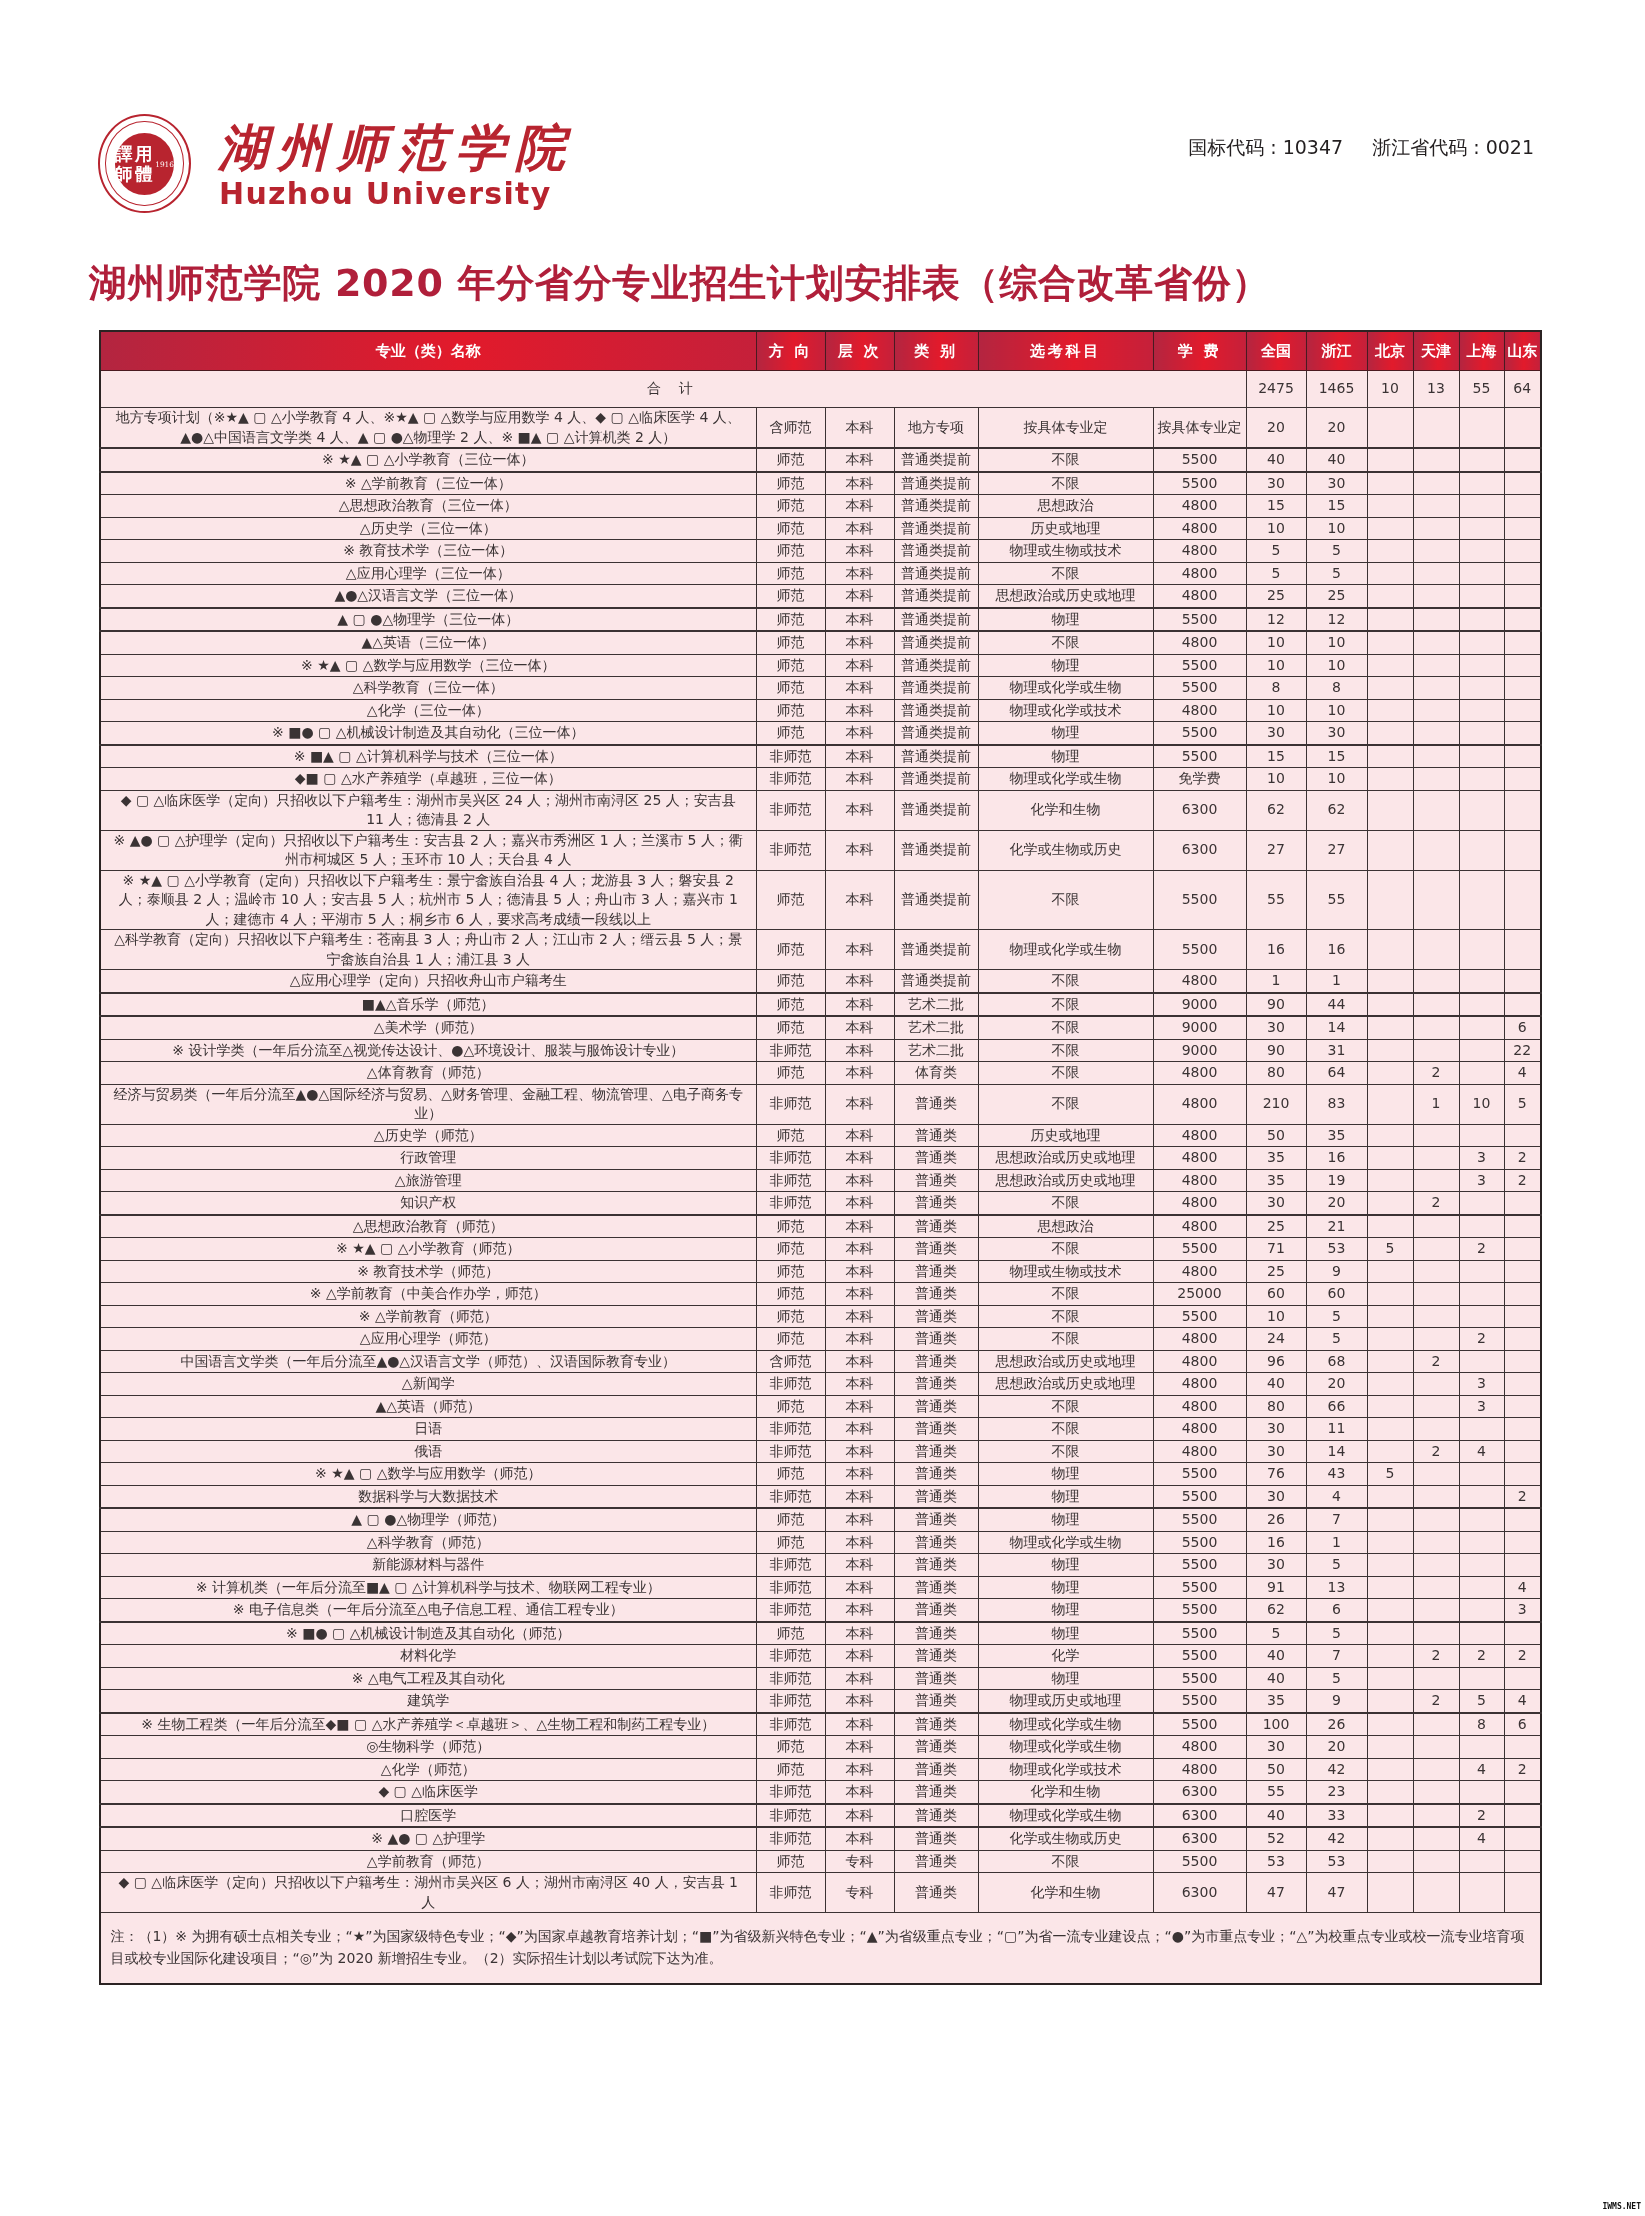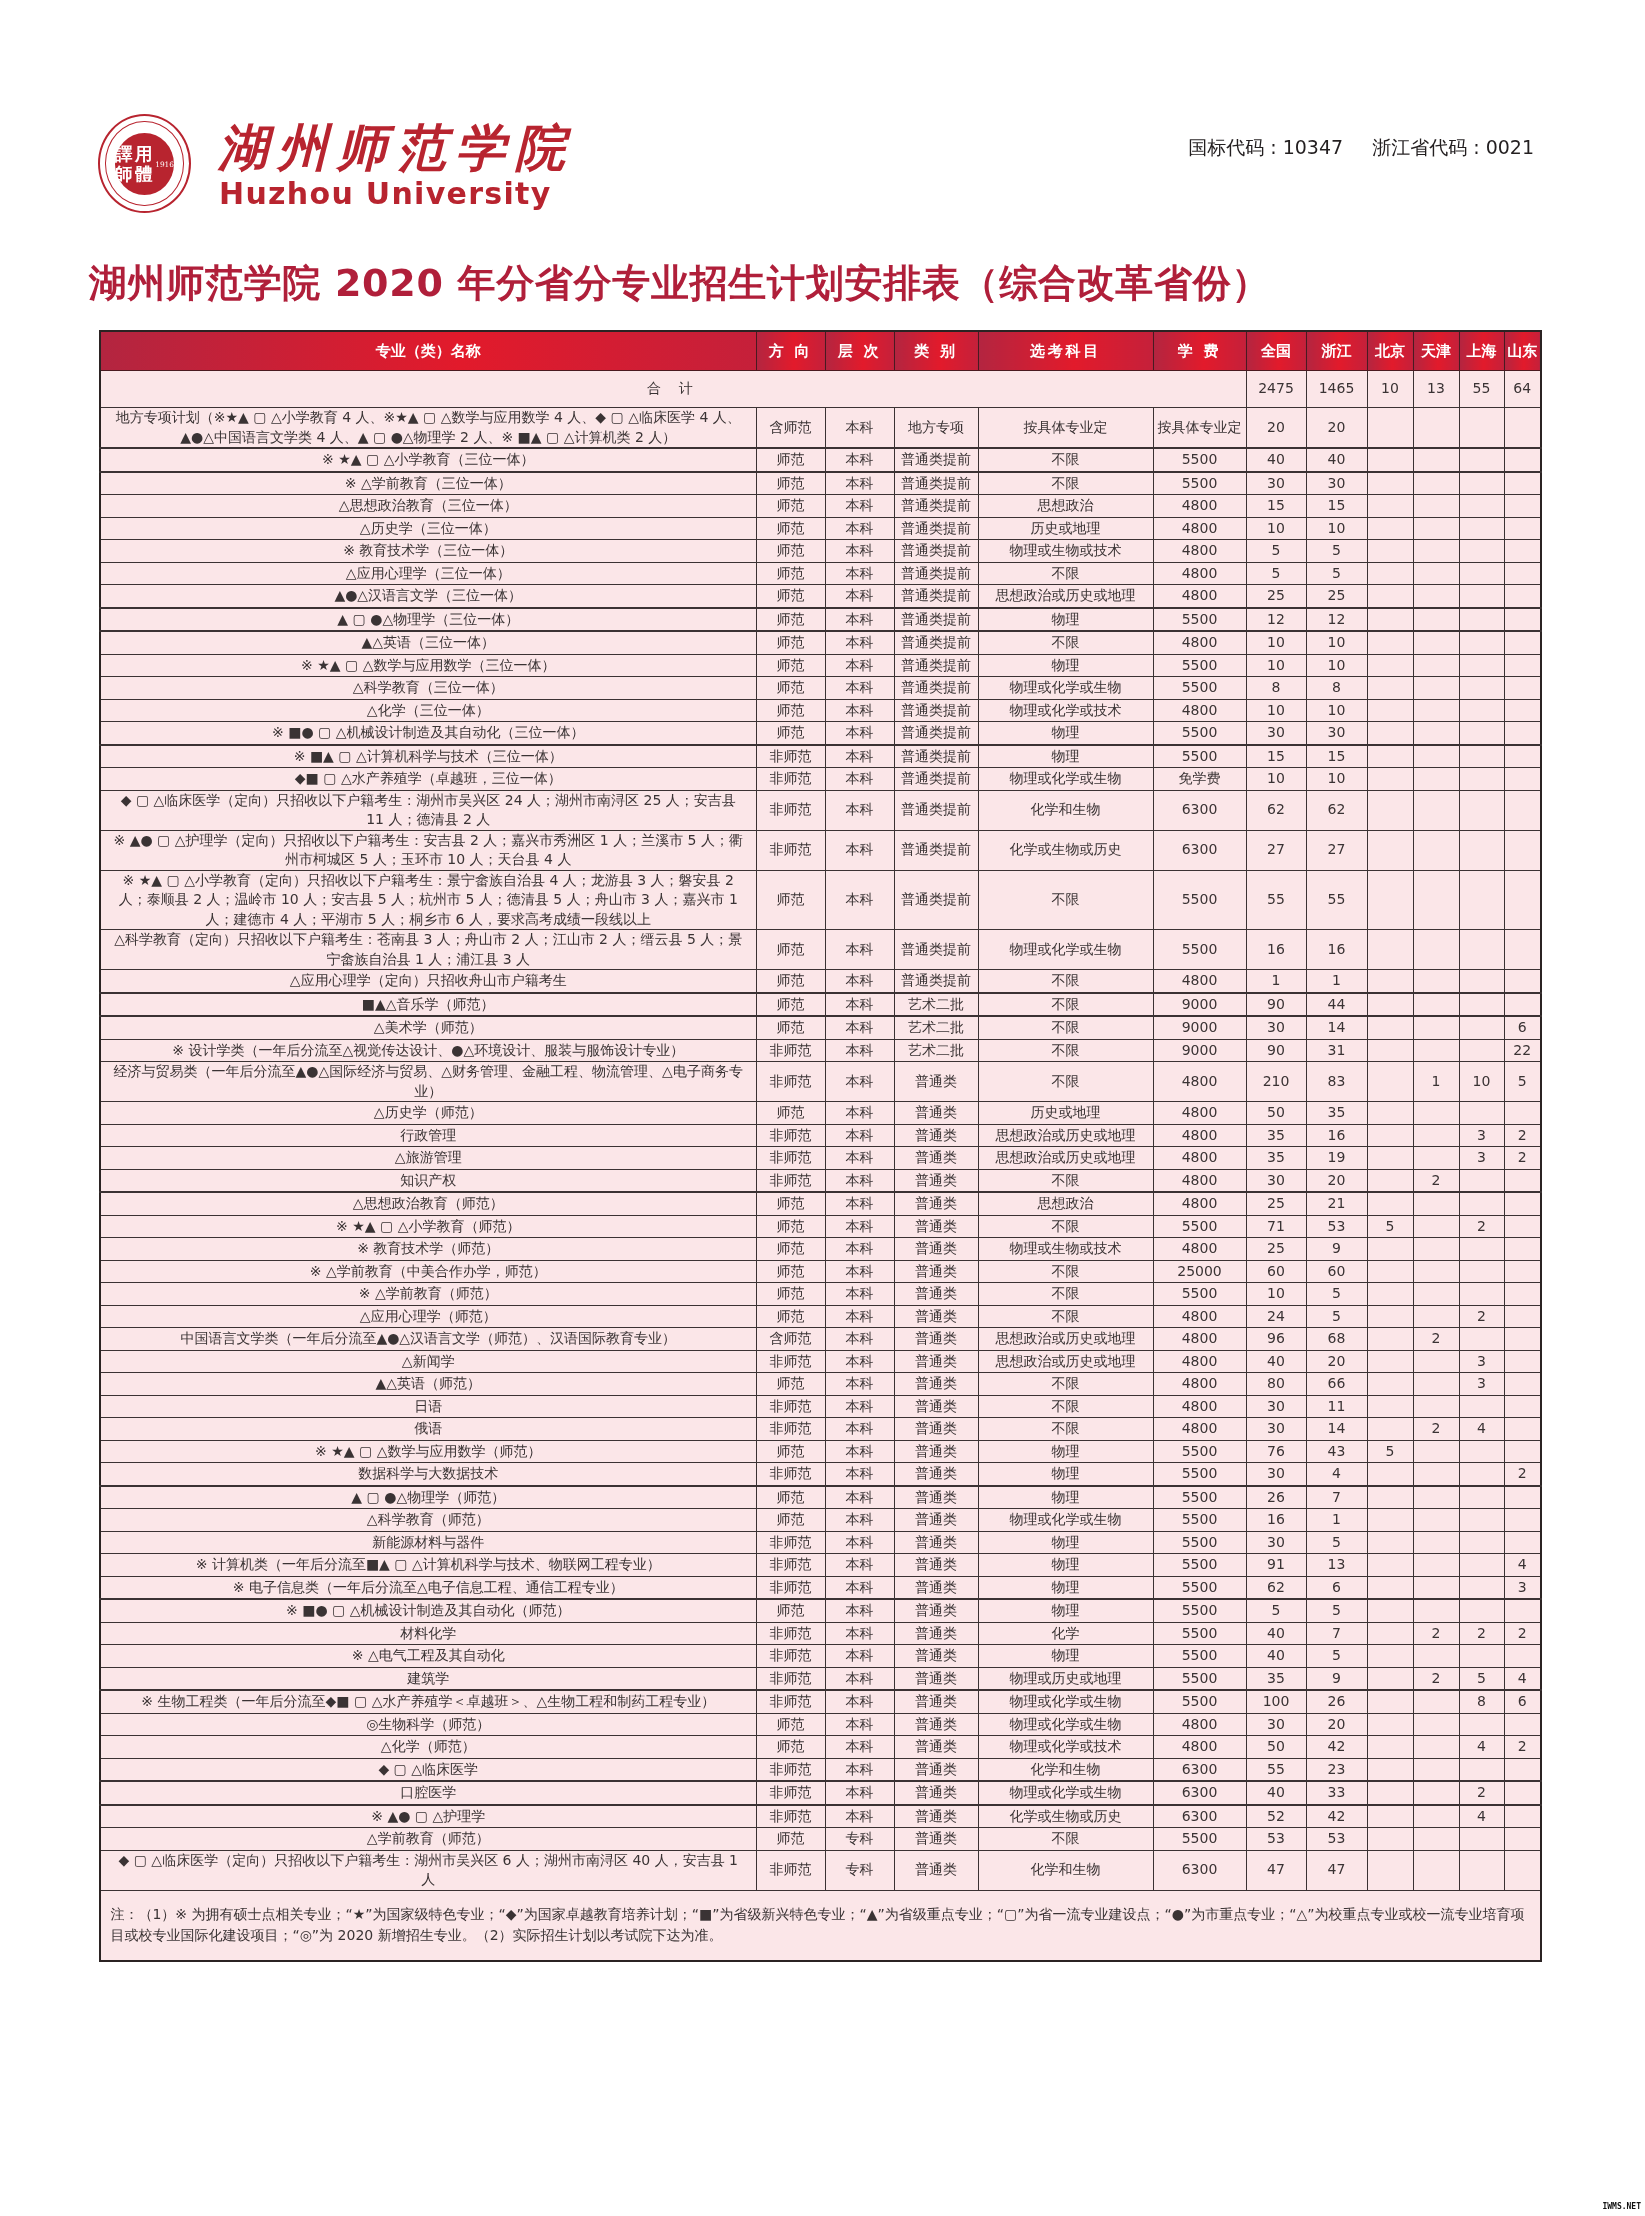--- a/index.html
+++ b/index.html
@@ -442,20 +442,34 @@
         <td>不限</td>
         <td>9000</td>
         <td>90</td>
         <td>31</td>
         <td></td>
         <td></td>
         <td></td>
         <td>22</td>
       </tr>
       <tr>
+        <td class="name">△体育教育（师范）</td>
+        <td>师范</td>
+        <td>本科</td>
+        <td>体育类</td>
+        <td>不限</td>
+        <td>4800</td>
+        <td>80</td>
+        <td>64</td>
+        <td></td>
+        <td>2</td>
+        <td></td>
+        <td>4</td>
+      </tr>
+      <tr>
         <td class="name">经济与贸易类（一年后分流至▲●△国际经济与贸易、△财务管理、金融工程、物流管理、△电子商务专业）</td>
         <td>非师范</td>
         <td>本科</td>
         <td>普通类</td>
         <td>不限</td>
         <td>4800</td>
         <td>210</td>
         <td>83</td>
         <td></td>
         <td>1</td>

